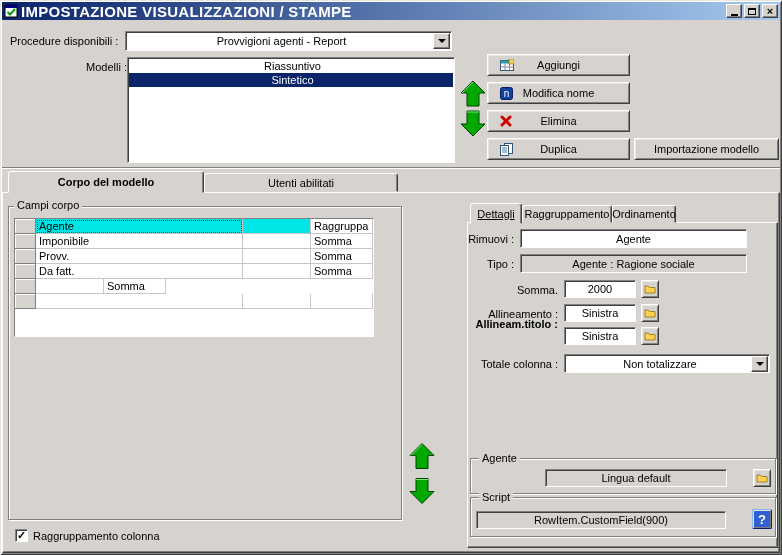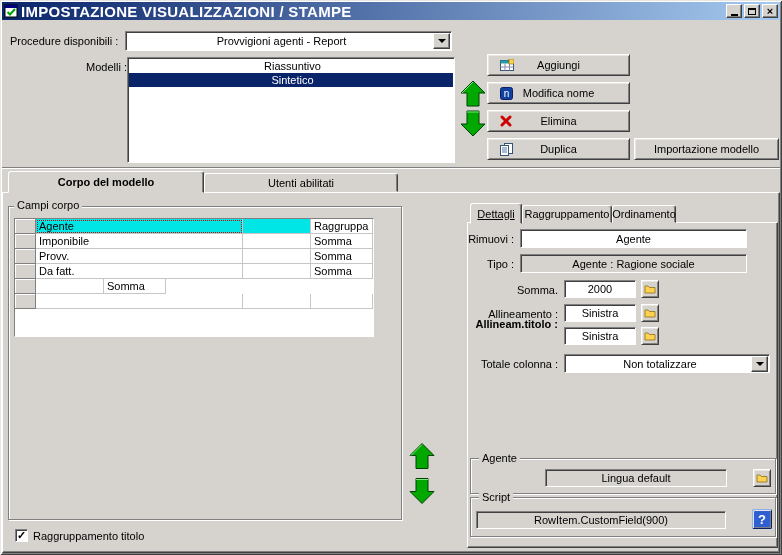--- a/index.html
+++ b/index.html
@@ -378,15 +378,15 @@
     </span>
   </button>
 
   <div class="group" style="left:470px;top:497px;width:306px;height:40px;">
     <span class="group-label">Script</span>
   </div>
   <input class="input sunken gray" readonly="" style="left: 476px; top: 511px; width: 250px; height: 18px;" value="RowItem.CustomField(900)">
   <button class="btn3d helpbtn" style="left:752px;top:509px;">?</button>
 
   <span class="checkbox">✓</span>
-  <span class="lbl" style="left:33px;top:530px;z-index:3;">Raggruppamento titolo</span>
+  <span class="lbl" style="left:33px;top:530px;z-index:3;">Raggruppamento colonna</span>
 
 </div>
 
 </body></html>

